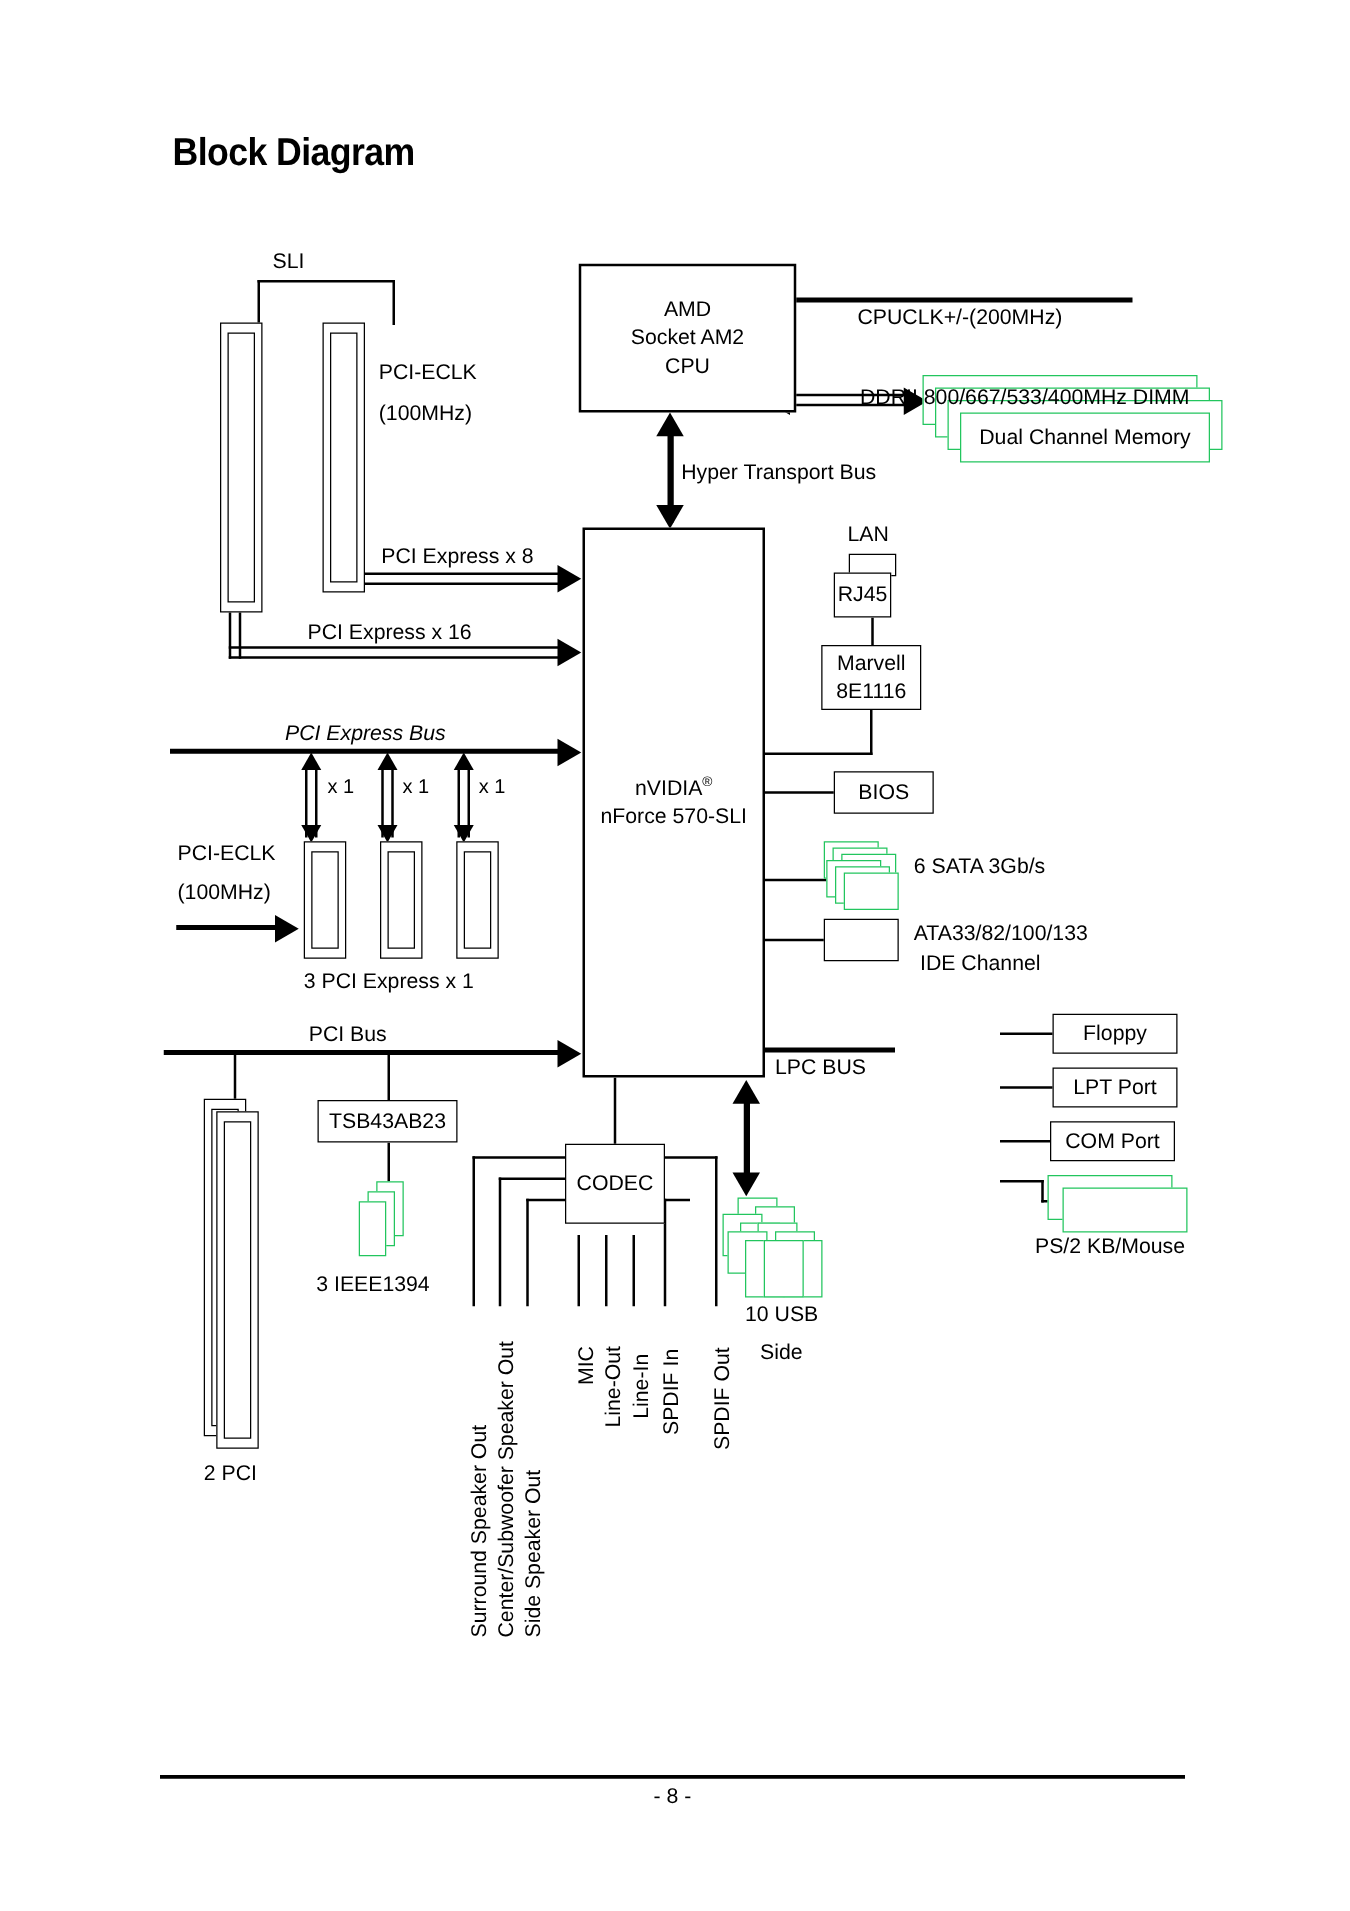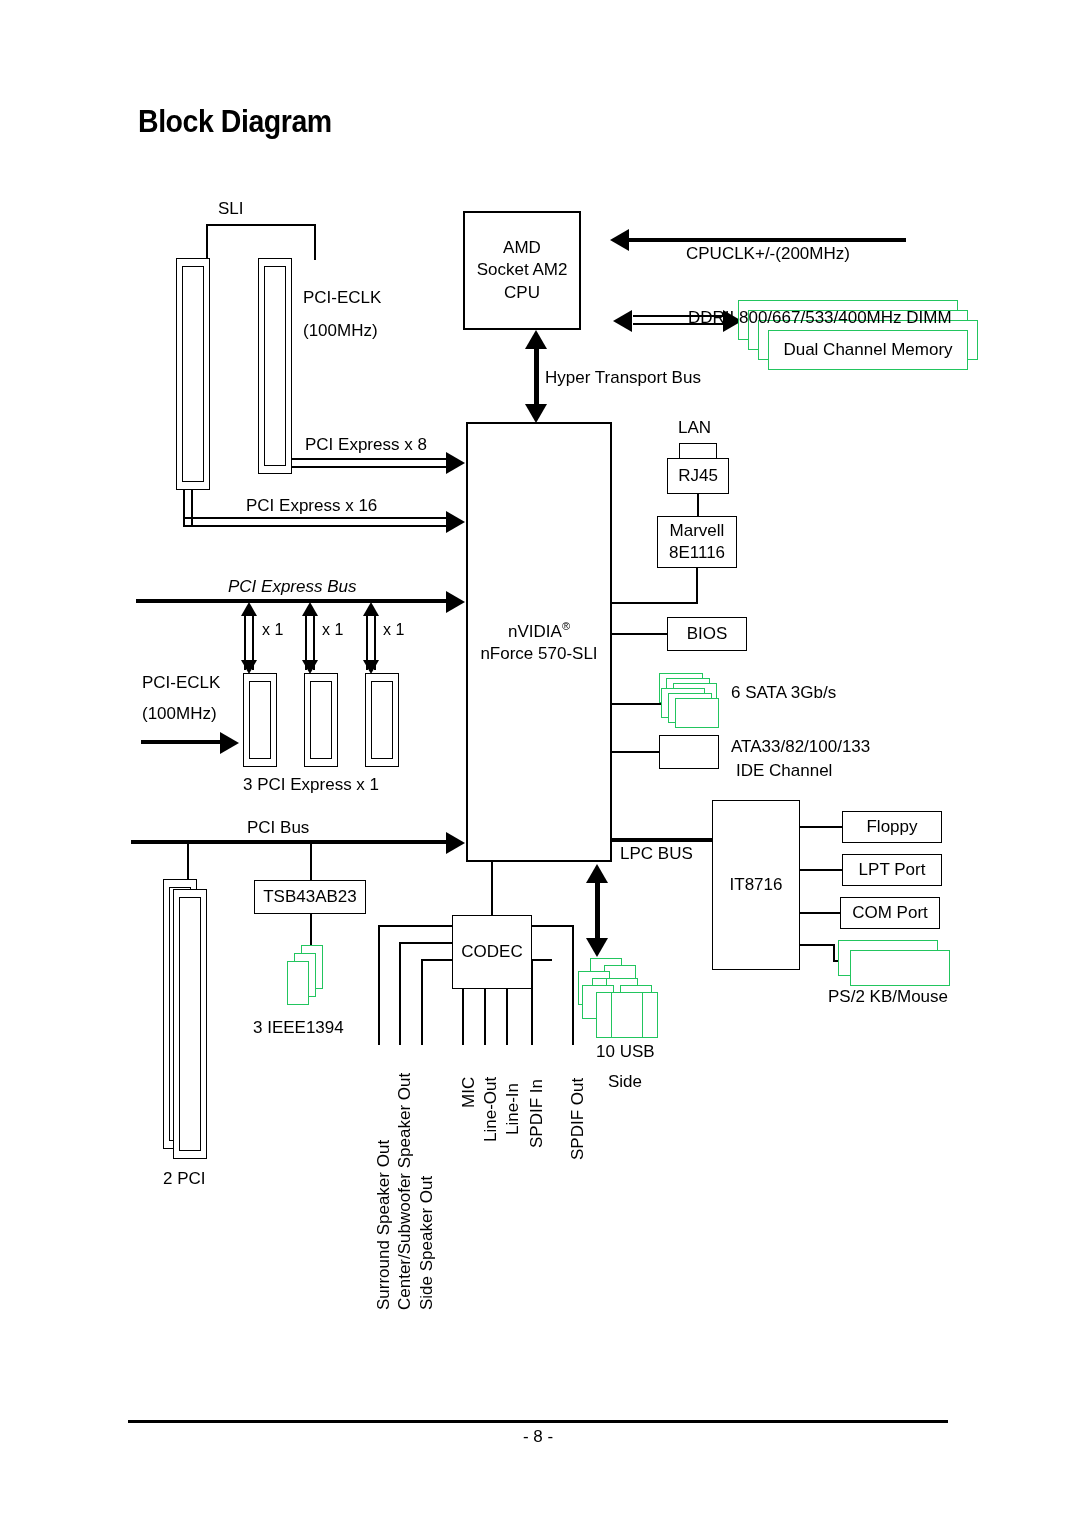--- a/index.html
+++ b/index.html
@@ -165,21 +165,21 @@
 
   <div class="lbl" style="left:305px; top:434px;">PCI Express x 8</div>
   <div class="rail" style="left:290px; top:458px; width:158px;"></div>
   <div class="arrowR" style="left:446px; top:452px;"></div>
 
   <div class="lbl" style="left:246px; top:495px;">PCI Express x 16</div>
   <div class="vrail" style="left:183px; top:483px; height:44px;"></div>
   <div class="rail" style="left:183px; top:517px; width:265px;"></div>
   <div class="arrowR" style="left:446px; top:511px;"></div>
 
-  <div class="box" style="left:463px; top:211px; width:118px; height:119px;">
+  <div class="box" style="left:463px; top:211px; width:174px; height:119px;">
     <div>AMD</div>
     <div>Socket AM2</div>
     <div>CPU</div>
   </div>
 
   <div class="lbl" style="left:686px; top:213px;margin-top:30px;">CPUCLK+/-(200MHz)</div>
   <div class="hline thick" style="left:628px; top:238px; width:278px;"></div>
   <div class="arrowL" style="left:610px; top:229px;"></div>
 
   <div class="lbl" style="left:688px; top:275px;margin-top:32px;">DDRII 800/667/533/400MHz DIMM</div>
@@ -203,21 +203,21 @@
   <div class="box" style="left:466px; top:422px; width:146px; height:440px;">
     <div>
       <span>nVIDIA</span><span class="sup">®</span>
     </div>
     <div>nForce 570-SLI</div>
   </div>
 
   <div class="lbl" style="left:678px; top:417px;">LAN</div>
 
   <div class="box thin" style="left:679px; top:443px; width:38px; height:18px;"></div>
-  <div class="box thin" style="left:667px; top:458px; width:62px; height:36px; font-size:17px;">
+  <div class="box thin" style="left:667px; top:458px; width:46px; height:36px; font-size:17px;">
     <span>RJ45</span>
   </div>
   <div class="vline" style="left:697px; top:494px; height:24px;"></div>
   <div class="box thin" style="left:657px; top:516px; width:80px; height:52px;">
     <div>Marvell</div>
     <div>8E1116</div>
   </div>
 
   <div class="vline" style="left:696px; top:568px; height:36px;"></div>
   <div class="hline" style="left:612px; top:602px; width:86px;"></div>
@@ -236,23 +236,20 @@
   <div class="lbl" style="left:731px; top:682px;">6 SATA 3Gb/s</div>
   <div class="hline" style="left:612px; top:703px; width:52px;"></div>
 
   <div class="box thin" style="left:659px; top:735px; width:60px; height:34px;"></div>
   <div class="hline" style="left:612px; top:751px; width:49px;"></div>
   <div class="lbl" style="left:731px; top:736px;">ATA33/82/100/133</div>
   <div class="lbl" style="left:736px; top:760px;">IDE Channel</div>
 
   <div class="hline thick" style="left:608px; top:838px; width:108px;"></div>
   <div class="lbl" style="left:620px; top:843px;">LPC BUS</div>
-  <div class="box thin" style="left:712px; top:800px; width:88px; height:170px;">
-    <span>IT8716</span>
-  </div>
 
   <div class="box thin" style="left:842px; top:811px; width:100px; height:32px;">
     <span>Floppy</span>
   </div>
   <div class="hline" style="left:800px; top:826px; width:44px;"></div>
 
   <div class="box thin" style="left:842px; top:854px; width:100px; height:32px;">
     <span>LPT Port</span>
   </div>
   <div class="hline" style="left:800px; top:869px; width:44px;"></div>
@@ -311,21 +308,21 @@
   <div class="box thin" style="left:254px; top:880px; width:112px; height:34px;">
     <span>TSB43AB23</span>
   </div>
   <div class="vline" style="left:310px; top:914px; height:32px;"></div>
   <div class="card thin" style="left:301px; top:945px; width:22px; height:44px;"></div>
   <div class="card thin" style="left:294px; top:953px; width:22px; height:44px;"></div>
   <div class="card thin" style="left:287px; top:961px; width:22px; height:44px;"></div>
   <div class="lbl" style="left:253px; top:1017px;">3 IEEE1394</div>
 
   <div class="vline" style="left:491px; top:862px; height:54px;"></div>
-  <div class="box thin" style="left:452px; top:915px; width:80px; height:74px;align-items:center;">
+  <div class="box thin" style="left:452px; top:915px; width:80px; height:64px;align-items:center;">
     <span>CODEC</span>
   </div>
 
   <div class="hline" style="left:378px; top:925px; width:76px;"></div>
   <div class="vline" style="left:378px; top:925px; height:120px;"></div>
 
   <div class="hline" style="left:399px; top:942px; width:55px;"></div>
   <div class="vline" style="left:399px; top:942px; height:103px;"></div>
 
   <div class="hline" style="left:421px; top:959px; width:33px;"></div>

